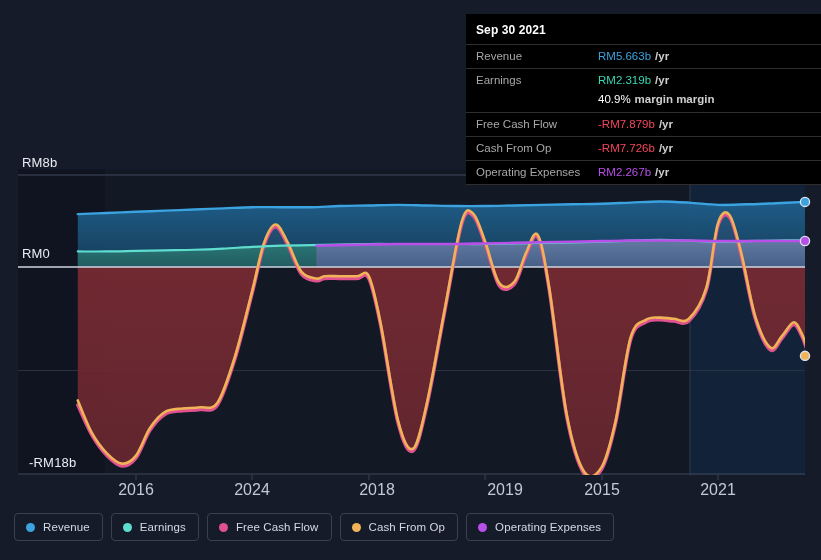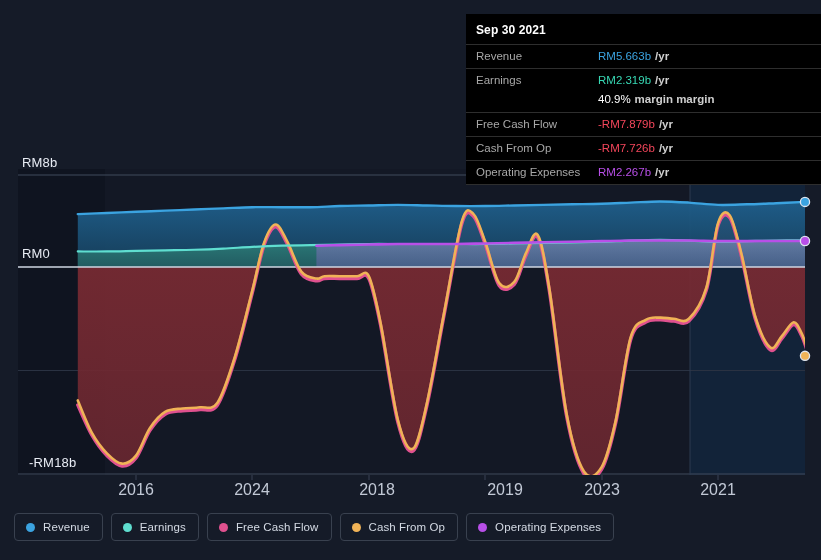--- a/index.html
+++ b/index.html
@@ -176,21 +176,21 @@
 
   <div class="axis-label ylab-top">RM8b</div>
   <div class="axis-label ylab-zero">RM0</div>
   <div class="axis-label ylab-bot">-RM18b</div>
 
   <div id="xlabels">
       <div class="xlab" style="left: 136px;">2016</div>
       <div class="xlab" style="left: 252px;">2024</div>
       <div class="xlab" style="left: 369px; margin-left: 8px;">2018</div>
       <div class="xlab" style="left: 485px; margin-left: 20px;">2019</div>
-      <div class="xlab" style="left: 602px;">2023</div>
+      <div class="xlab" style="left: 602px;">2015</div>
       <div class="xlab" style="left: 718px;">2021</div>
     </div>
 
   <div class="tooltip">
     <div class="tt-title">Sep 30 2021</div>
     <div id="tt-rows">
         <div class="tt-row">
           <span class="tt-label">Revenue</span>
           <span class="tt-value" style="color: rgb(59, 163, 224);">RM5.663b</span>
           <span class="tt-unit">/yr</span>

